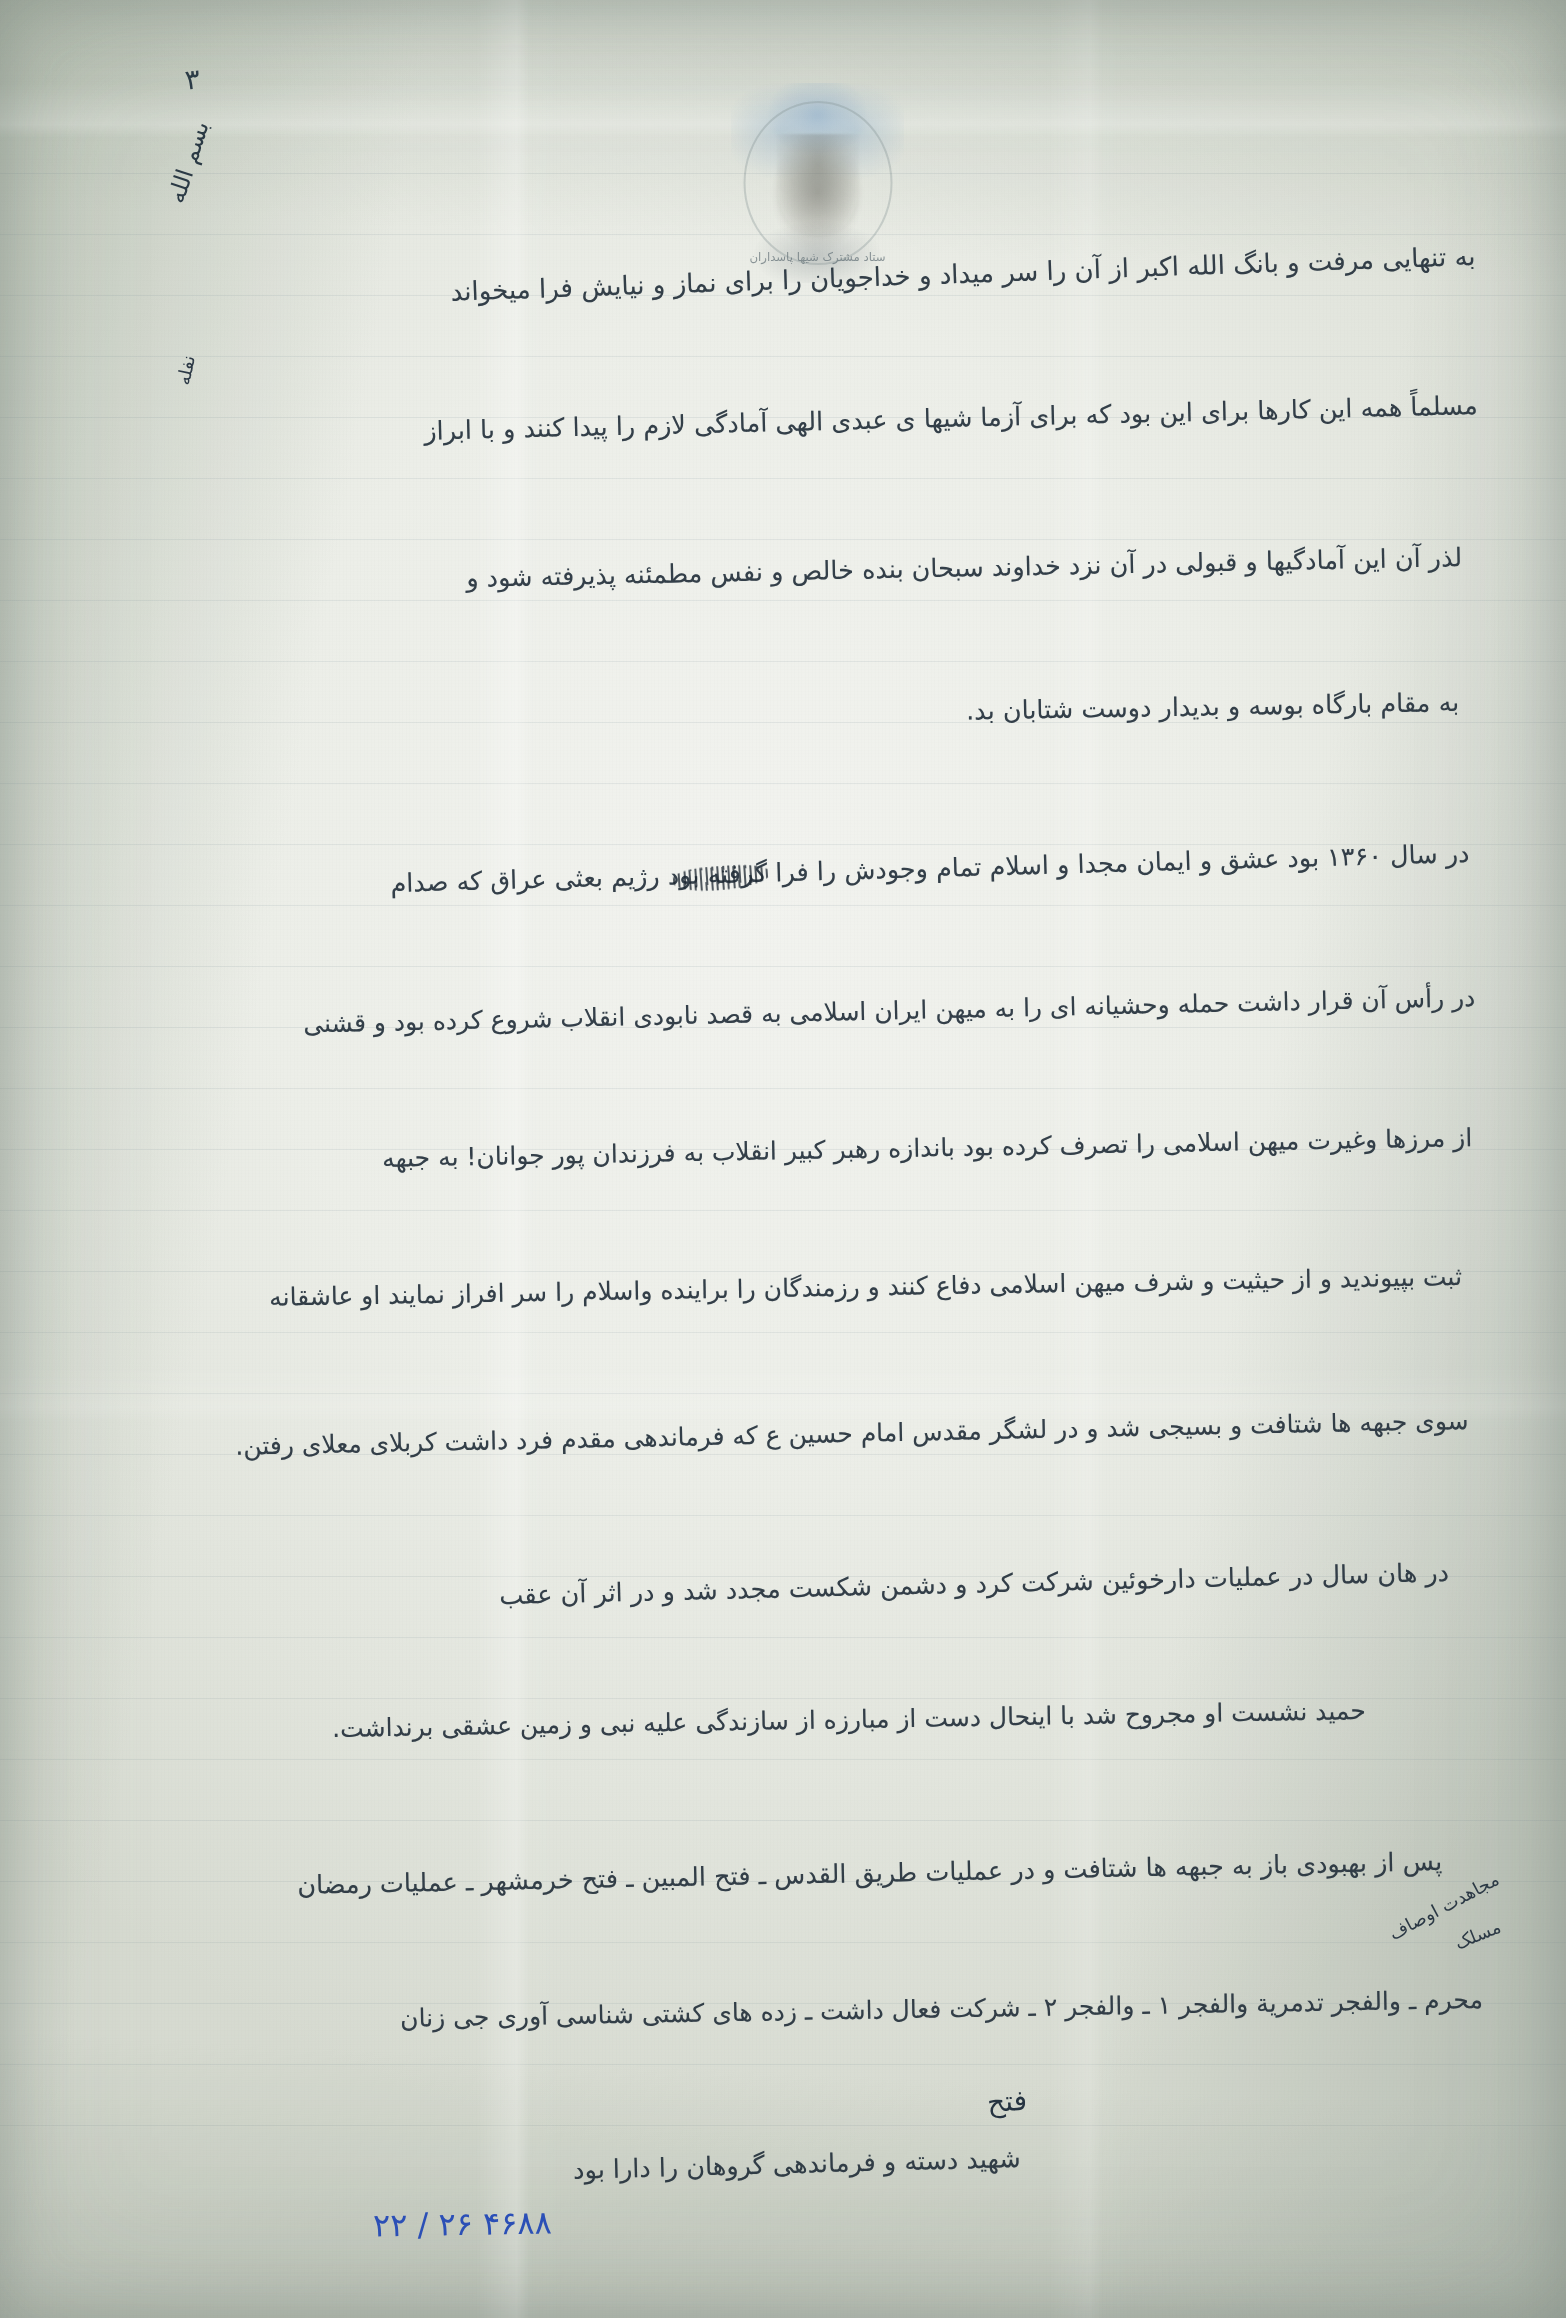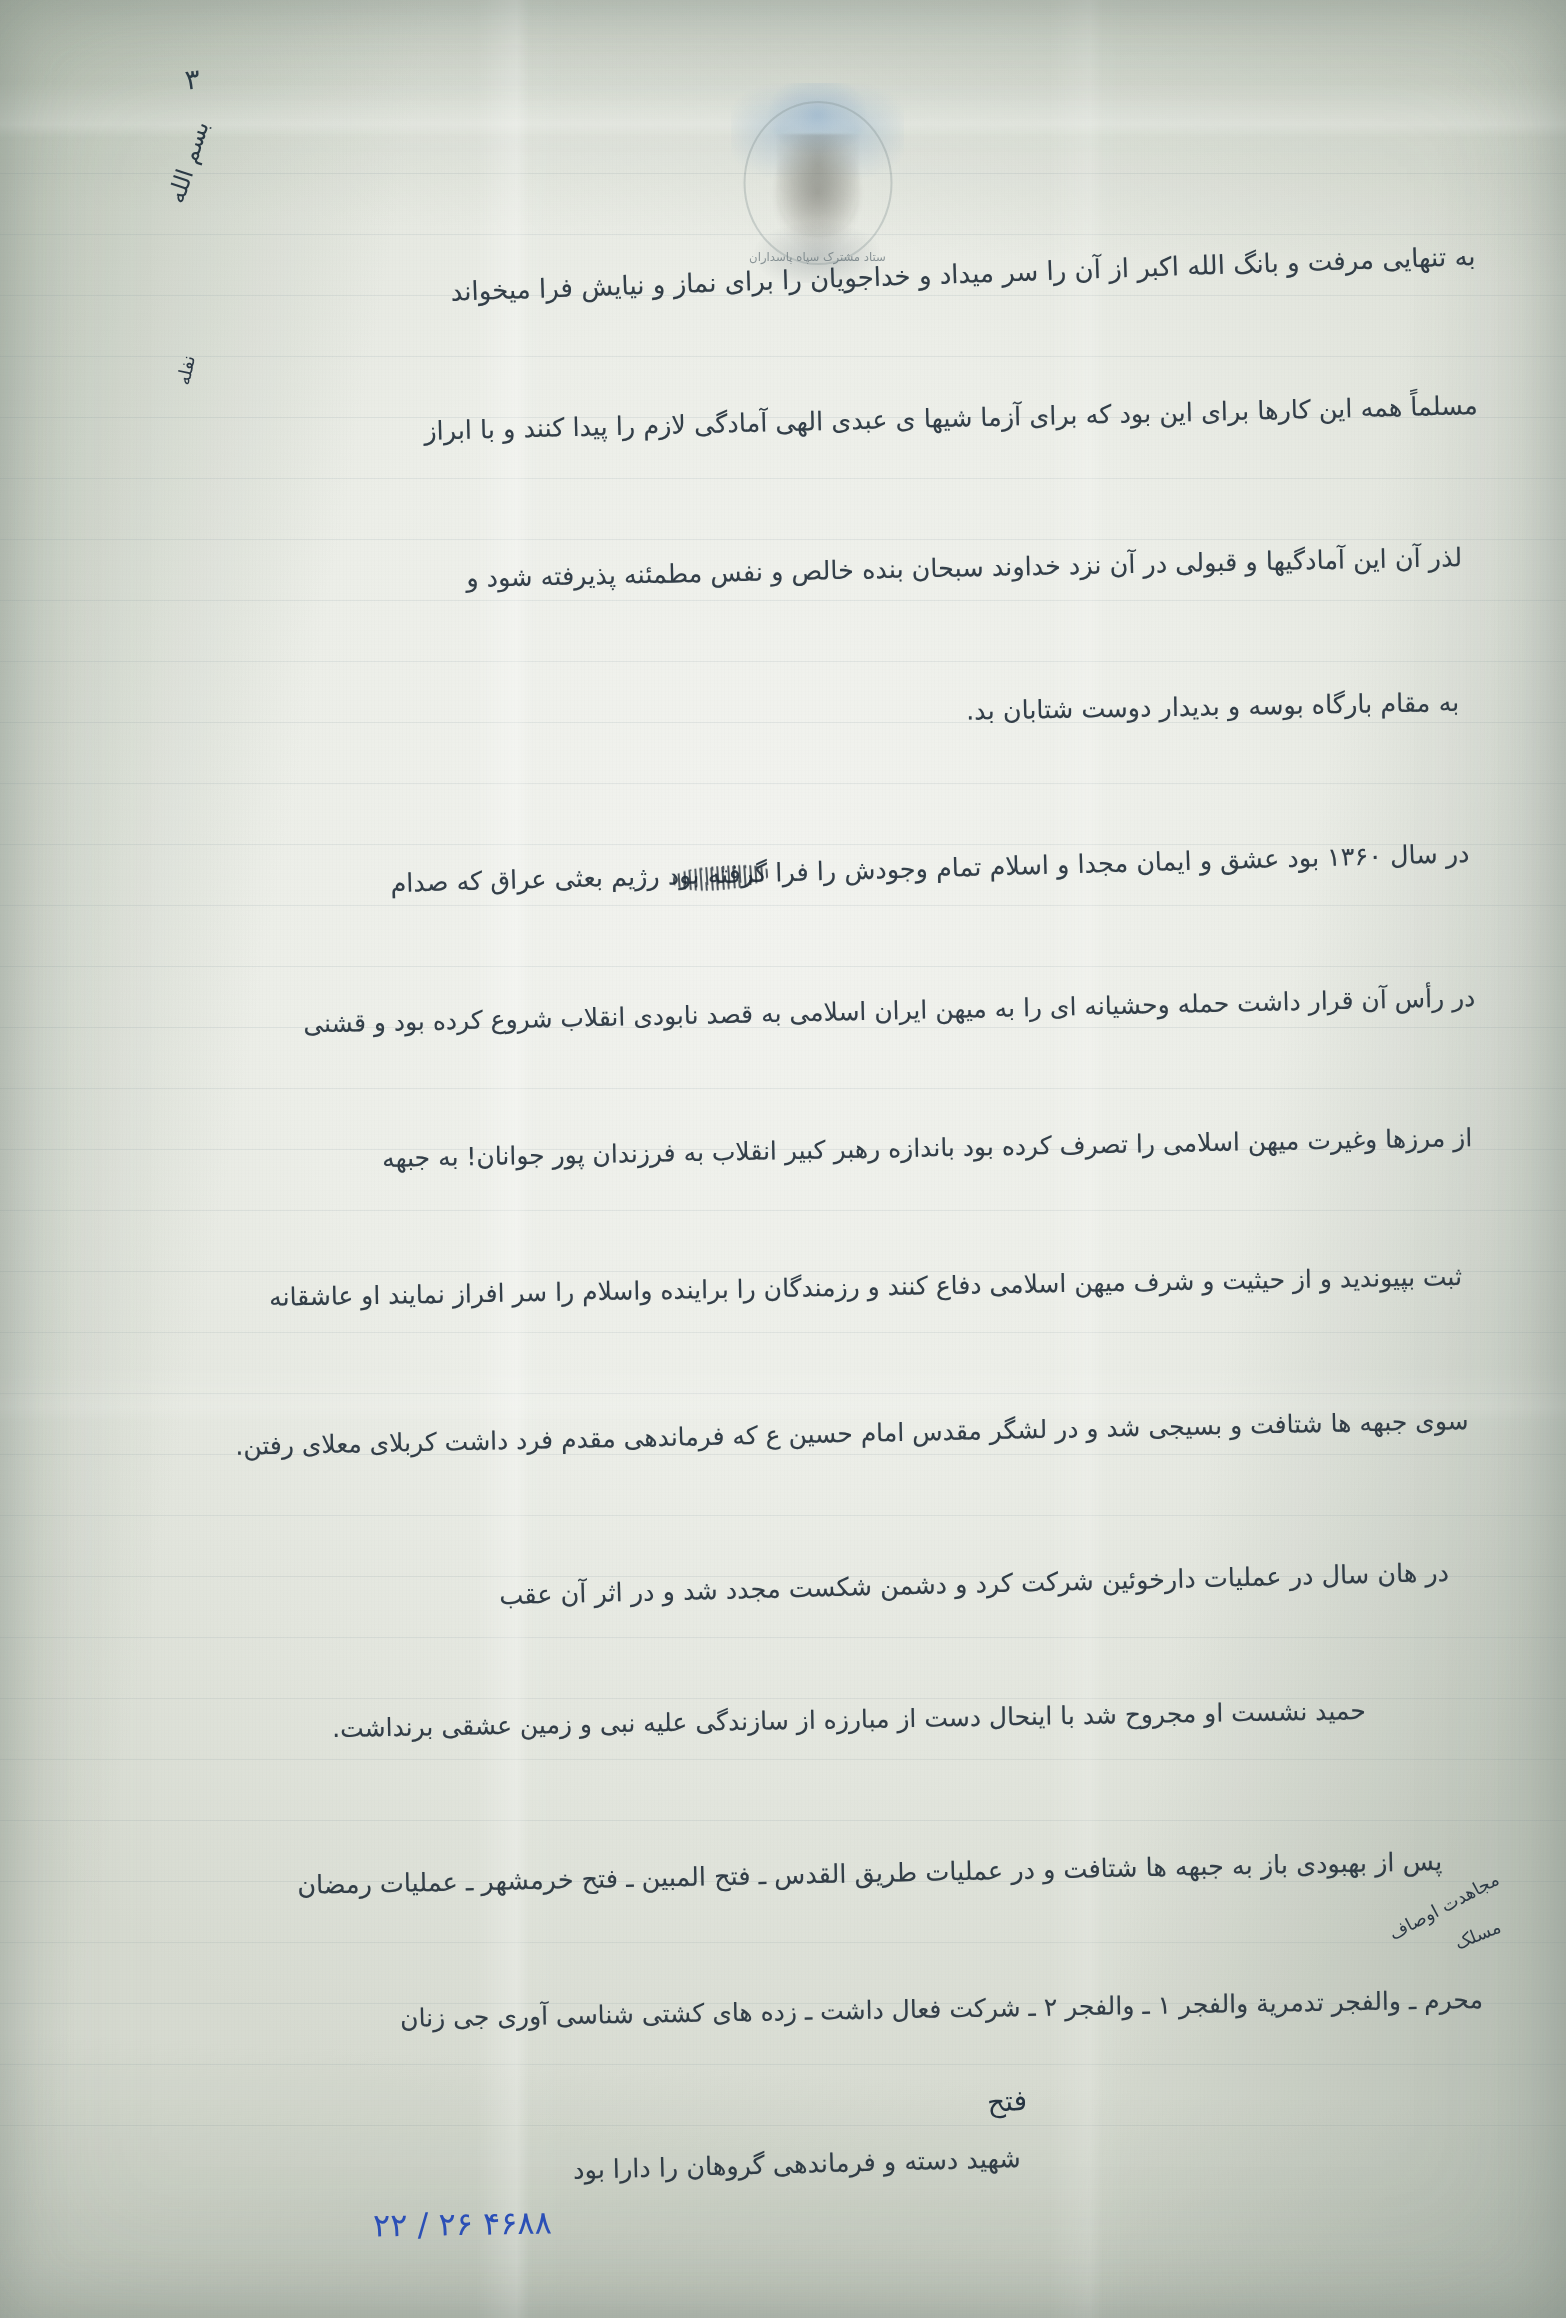--- a/index.html
+++ b/index.html
@@ -232,21 +232,21 @@
   <div class="crease-h" style="top:1366px;opacity:.5;"></div>
 
   <div class="hand page-num">۳</div>
 
   <div class="hand bismillah">بسم الله</div>
 
   <div class="stamp">
     <div class="blob"></div>
     <div class="motif"></div>
     <div class="ring"></div>
-    <div class="arc-text">ستاد مشترک سپاه پاسداران</div>
+    <div class="arc-text">ستاد مشترک شیها پاسداران</div>
   </div>
 
   <div class="hand script-line" style="right:90px; top:243px; transform:rotate(-2.0deg); font-size:26px;">به تنهایی مرفت و بانگ الله اکبر از آن را سر میداد و خداجویان را برای نماز و نیایش فرا میخواند</div>
   <div class="hand script-line" style="right:88px; top:393px; transform:rotate(-1.4deg); font-size:25.5px;">مسلماً همه این کارها برای این بود که برای آزما شیها ی عبدی الهی آمادگی لازم را پیدا کنند و با ابراز</div>
   <div class="hand script-line" style="right:104px; top:545px; transform:rotate(-1.2deg); font-size:25.5px;">لذر آن این آمادگیها و قبولی در آن نزد خداوند سبحان بنده خالص و نفس مطمئنه پذیرفته شود و</div>
   <div class="hand script-line" style="right:107px; top:690px; transform:rotate(-1.0deg); font-size:25.5px;">به مقام بارگاه بوسه و بدیدار دوست شتابان بد.</div>
 
   <div class="hand script-line" style="right:97px; top:841px; transform:rotate(-1.6deg); font-size:25.5px;">در سال ۱۳۶۰ بود عشق و ایمان مجدا و اسلام تمام وجودش را فرا گرفته بود رژیم بعثی عراق که صدام</div>
   <div class="scribble"></div>
   <div class="hand script-line" style="right:91px; top:985px; transform:rotate(-1.3deg); font-size:25px;">در رأس آن قرار داشت حمله وحشیانه ای را به میهن ایران اسلامی به قصد نابودی انقلاب شروع کرده بود و قشنی</div>

